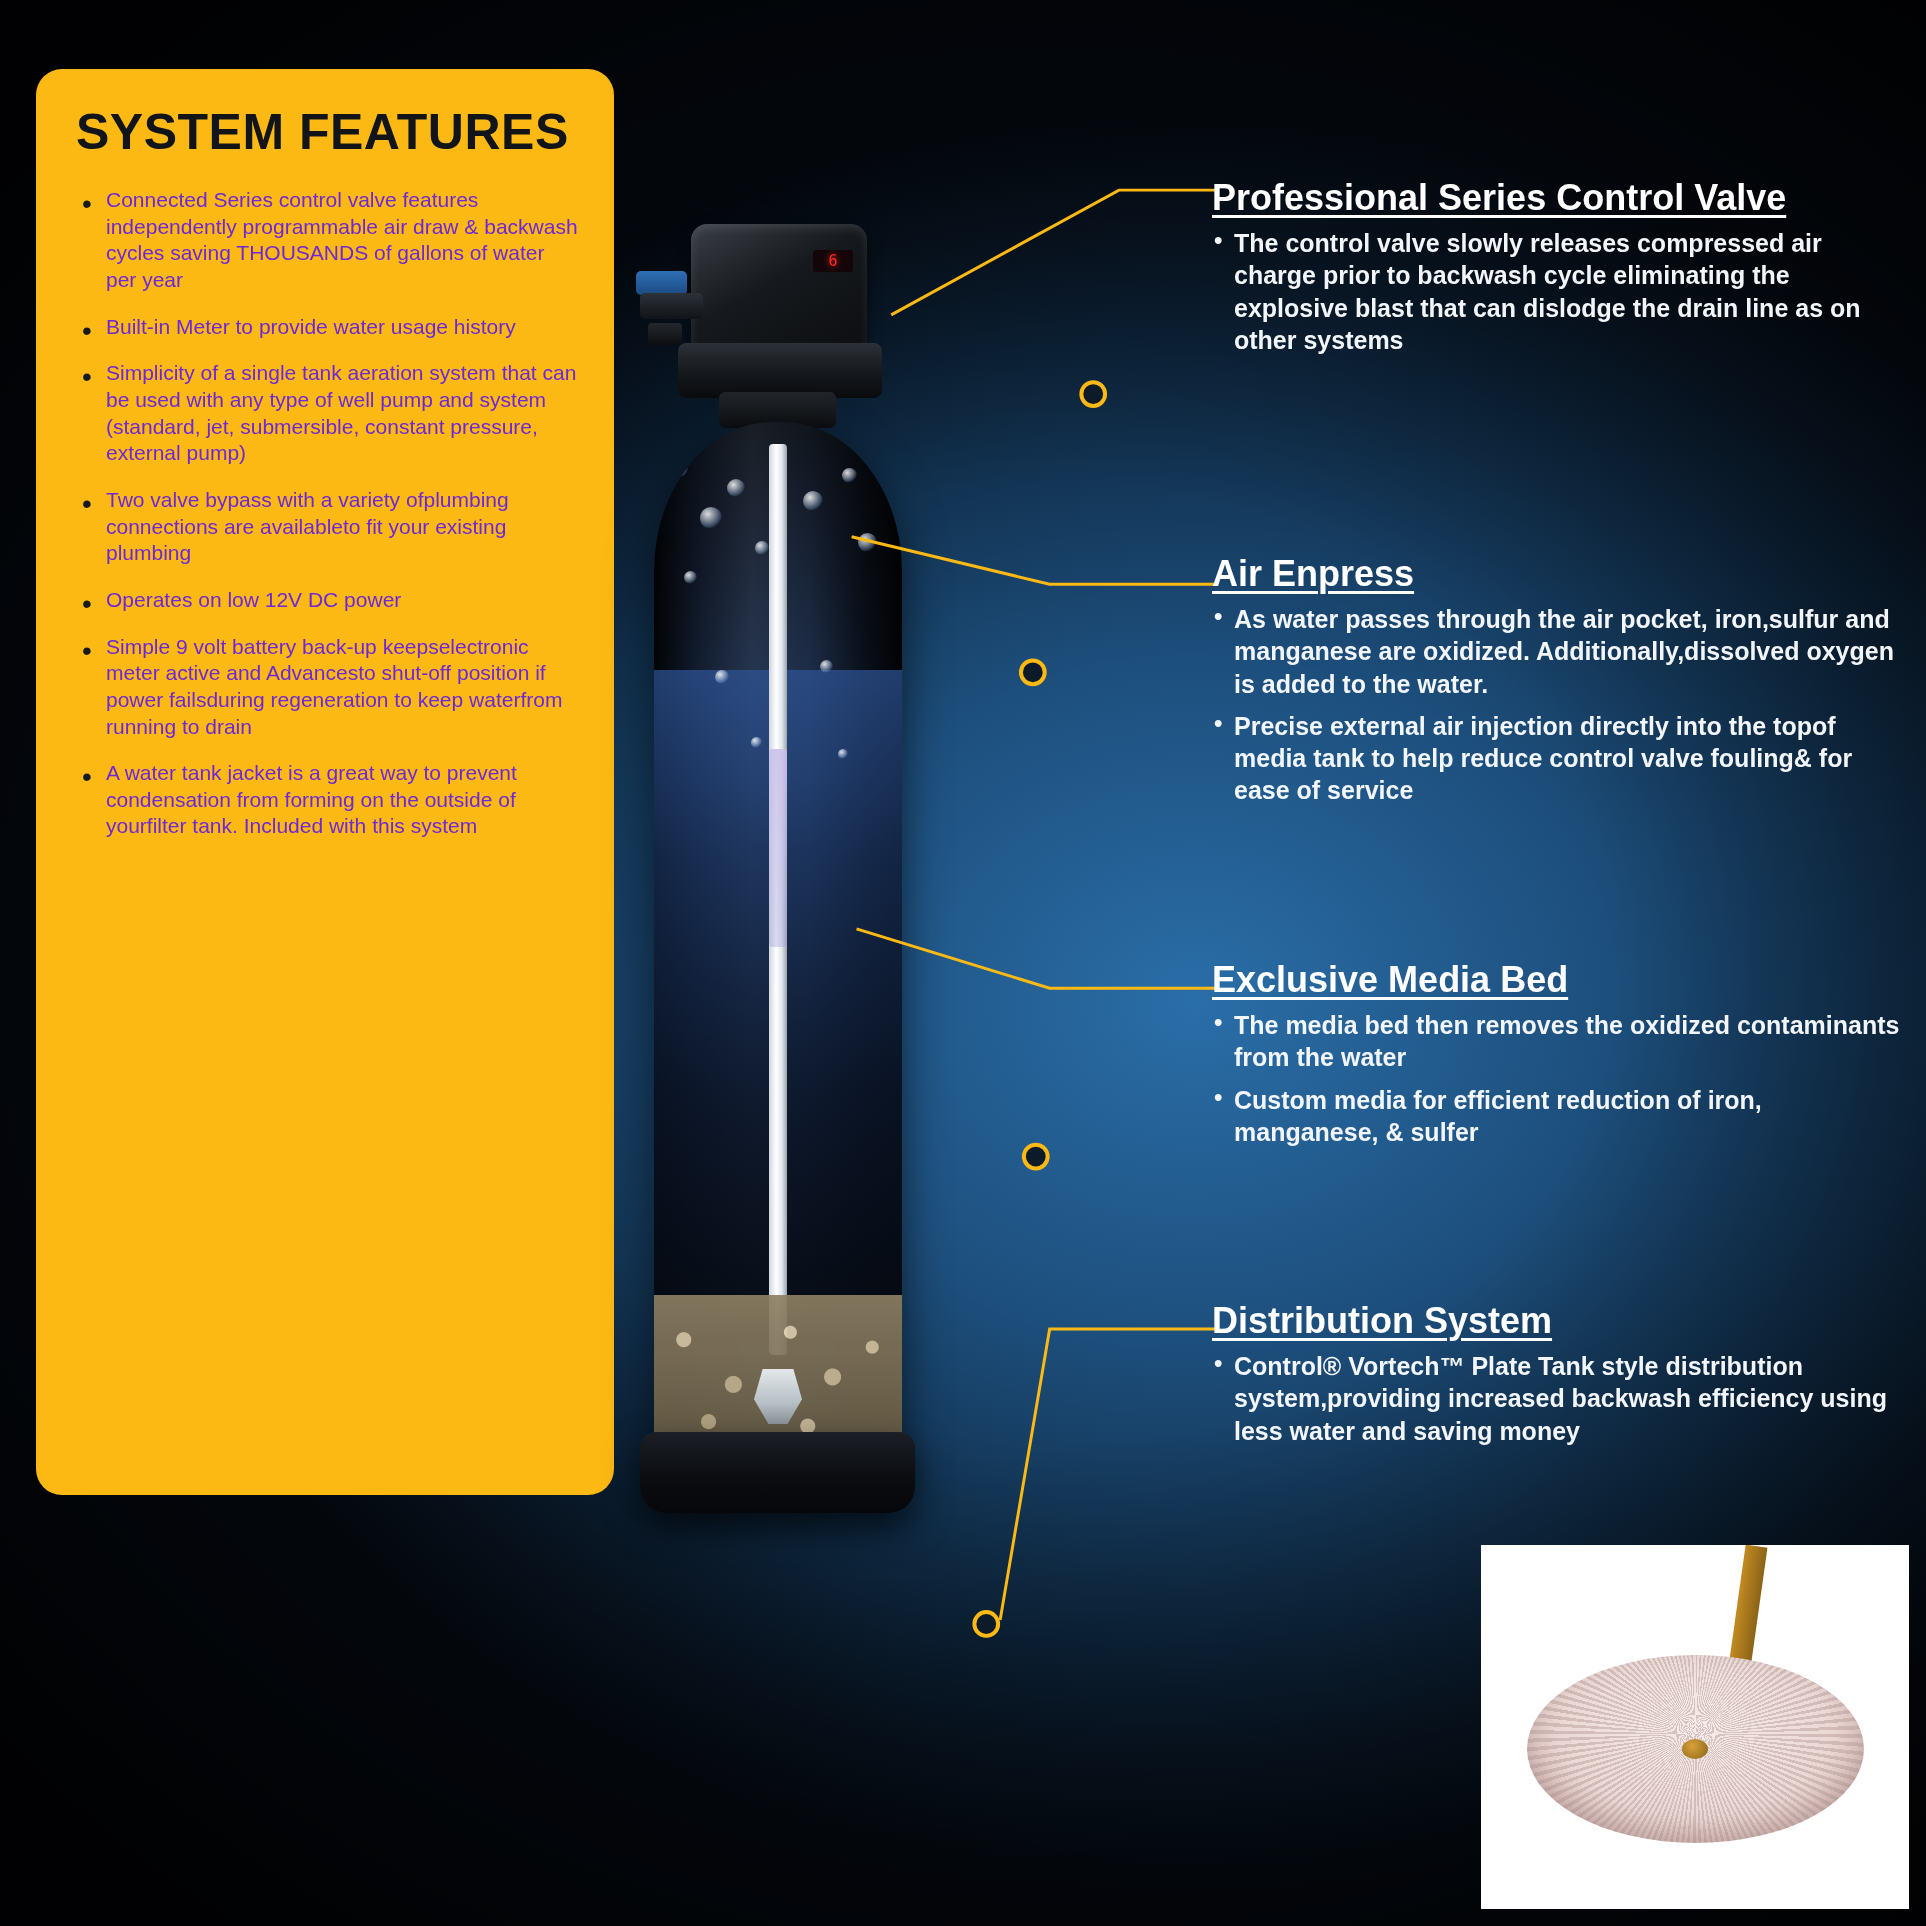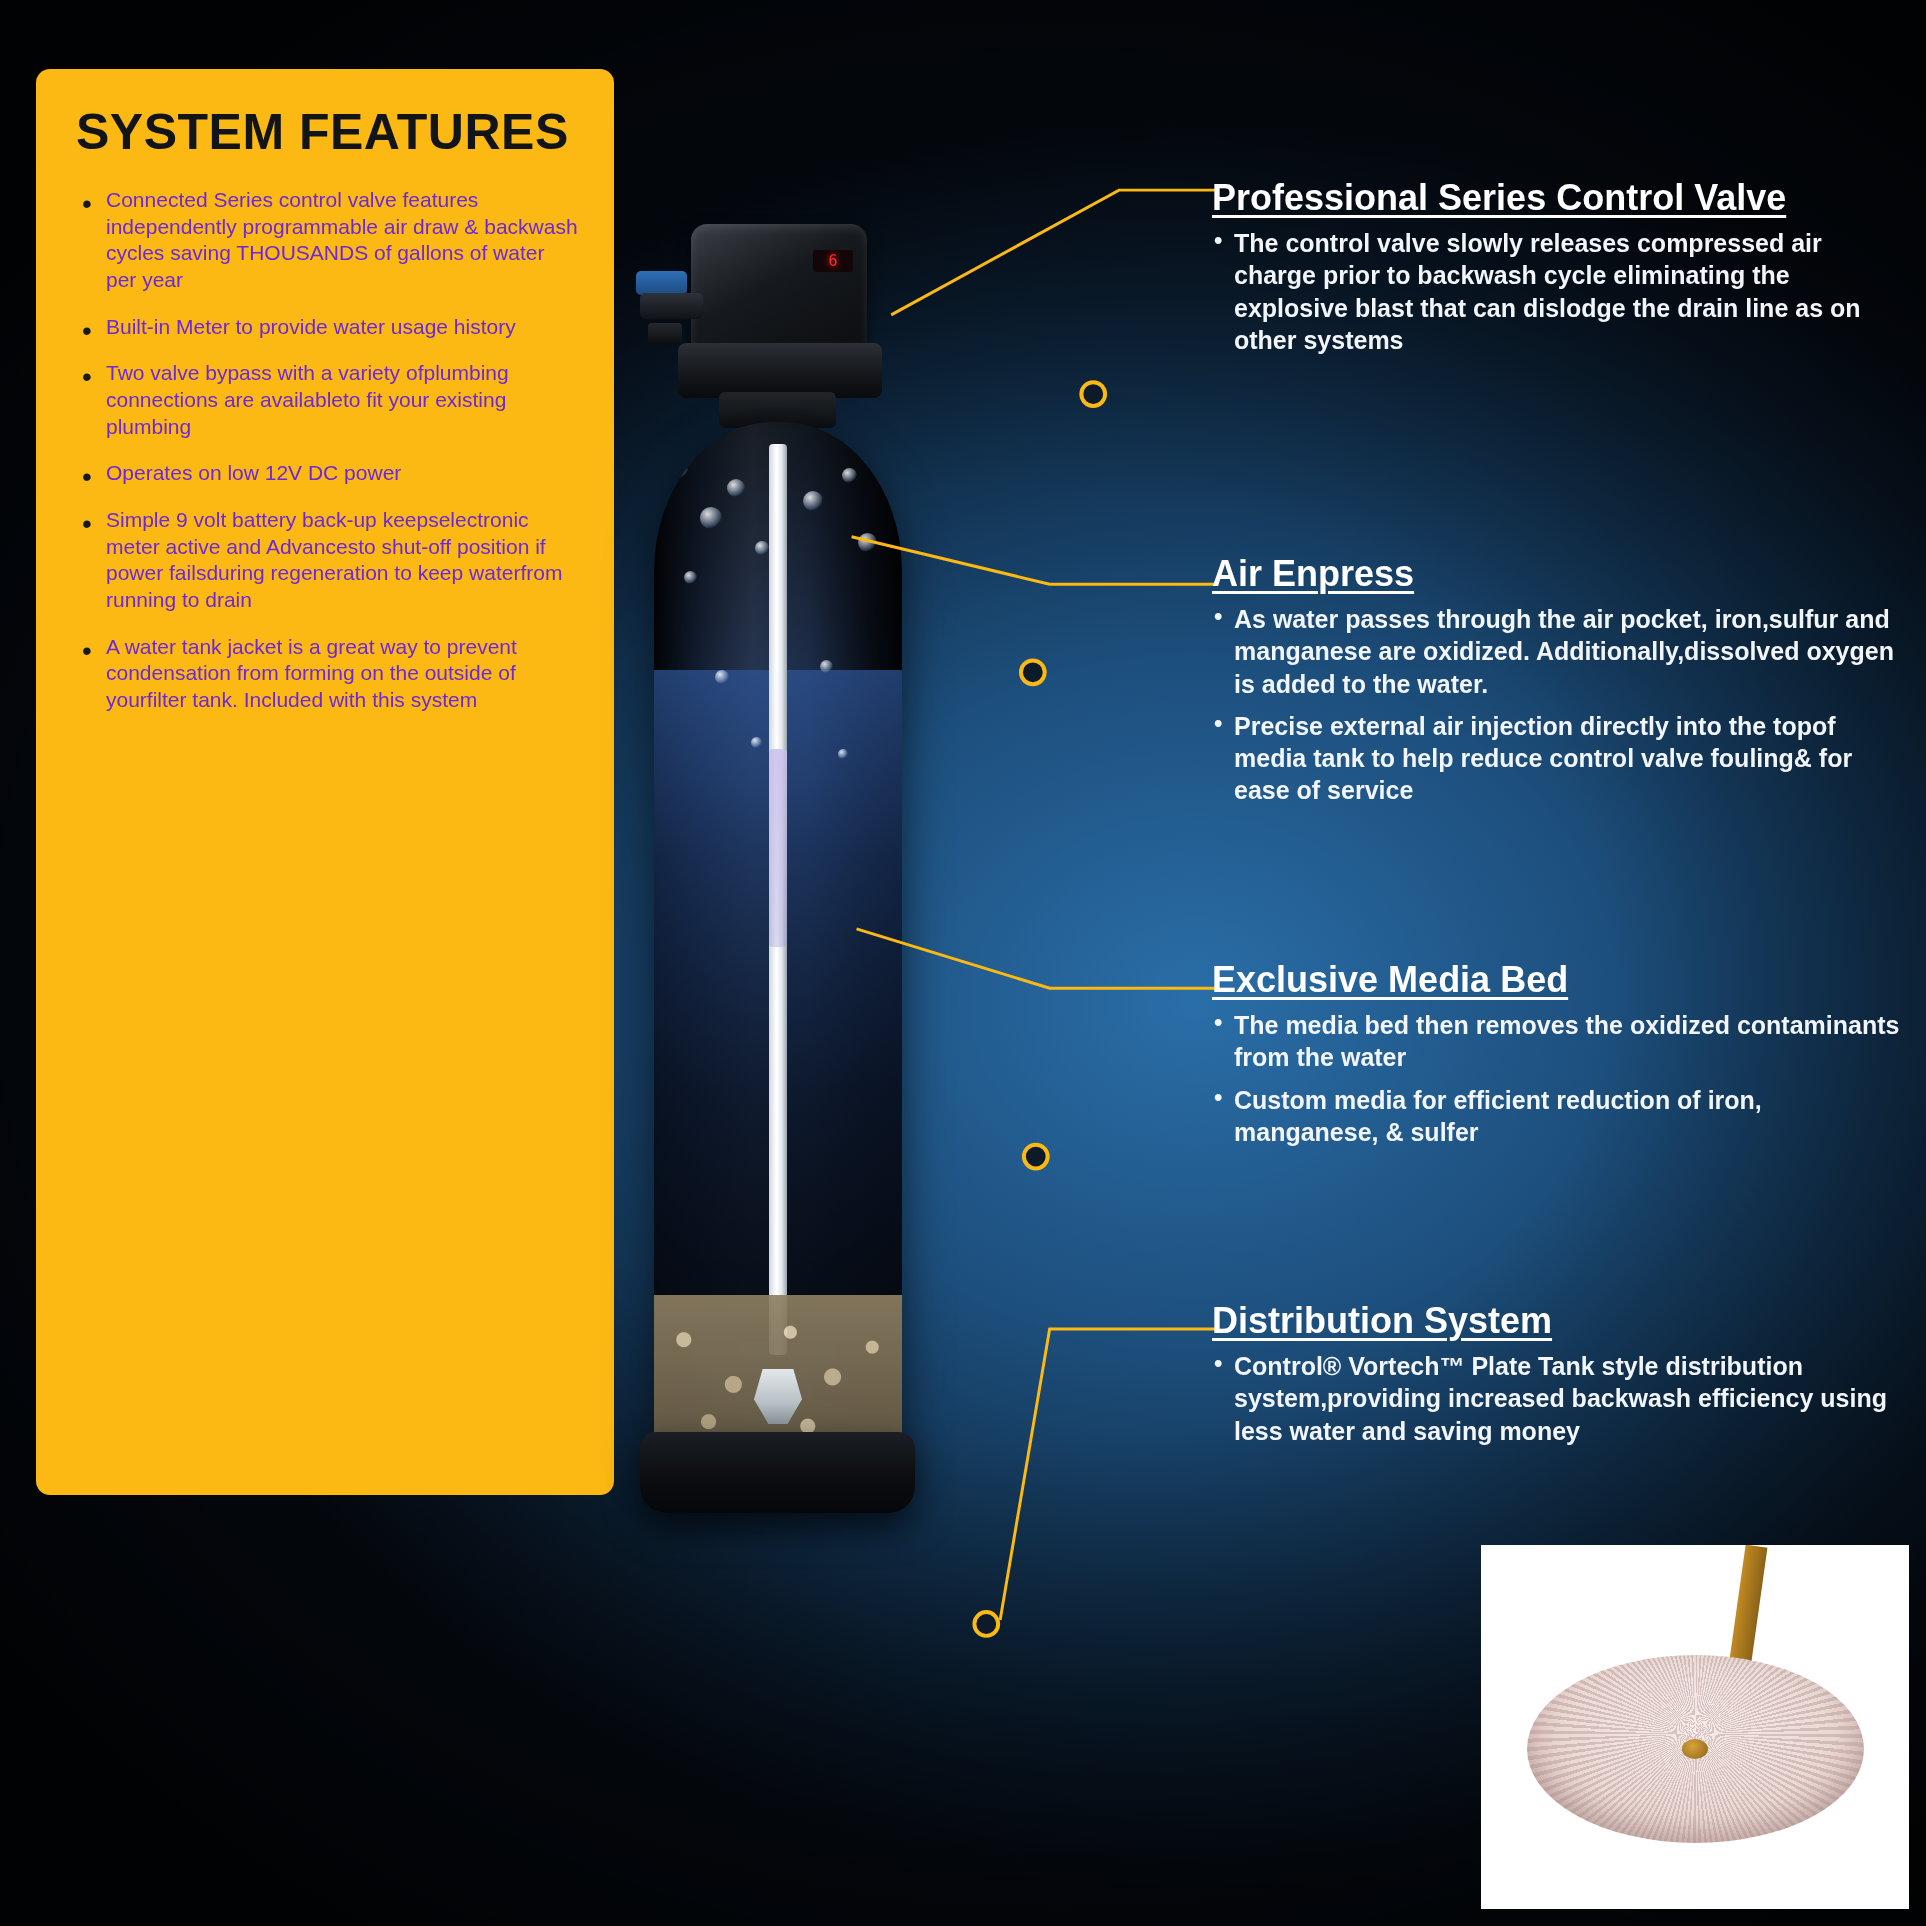--- a/index.html
+++ b/index.html
@@ -26,21 +26,21 @@
   }
 
   
   .features-card {
     position: absolute;
     left: 36px;
     top: 69px;
     width: 578px;
     height: 1426px;
     background: #FDB913;
-    border-radius: 14px;
+    border-radius: 26px;
     padding: 34px 34px 20px 40px;
   }
   .features-title {
     font-size: 50px;
     font-weight: bold;
     color: #111418;
     letter-spacing: 0.5px;
     margin-bottom: 26px;
   }
   .feature-list { list-style: none; }
@@ -332,20 +332,21 @@
 <body>
 
 <div class="bg"></div>
 <div class="bg-vignette"></div>
 
 <section class="features-card">
   <h1 class="features-title">SYSTEM FEATURES</h1>
   <ul class="feature-list">
     <li>Connected Series control valve features independently programmable air draw &amp; backwash cycles saving THOUSANDS of gallons of water per year</li>
     <li>Built-in Meter to provide water usage history</li>
+    <li>Simplicity of a single tank aeration system that can be used with any type of well pump and system (standard, jet, submersible, constant pressure, external pump)</li>
     <li>Two valve bypass with a variety ofplumbing connections are availableto fit your existing plumbing</li>
     <li>Operates on low 12V DC power</li>
     <li>Simple 9 volt battery back-up keepselectronic meter active and Advancesto shut-off position if power failsduring regeneration to keep waterfrom running to drain</li>
     <li>A water tank jacket is a great way to prevent condensation from forming on the outside of yourfilter tank. Included with this system</li>
   </ul>
 </section>
 
 <div class="tank-wrap">
   <div class="valve-head">
     <div class="valve-display">

